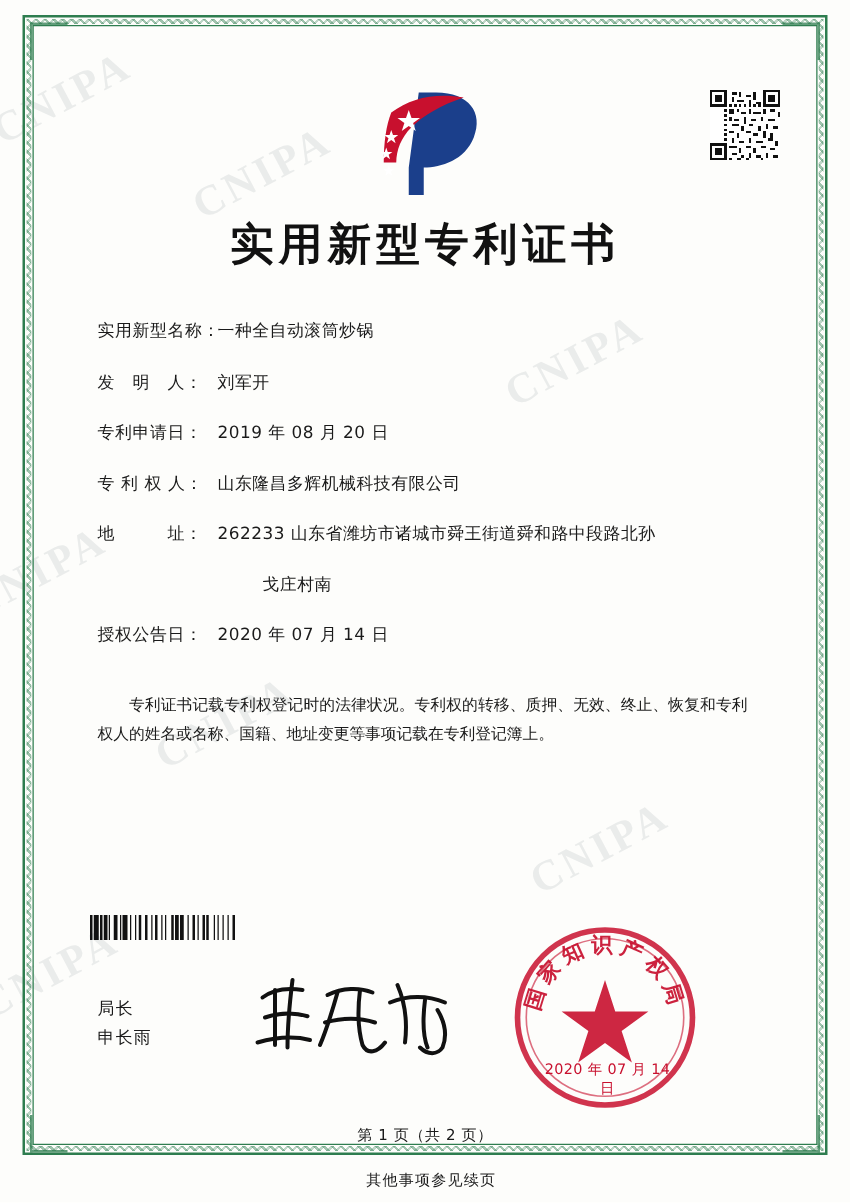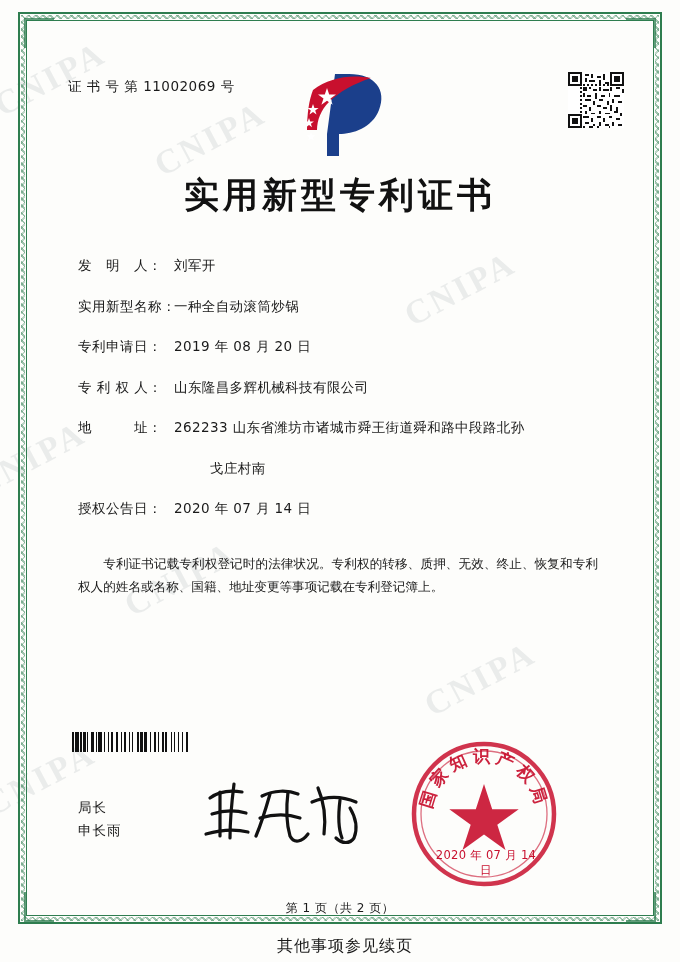--- a/index.html
+++ b/index.html
@@ -230,21 +230,21 @@
     left: 0; right: 0; top: 900px;
     text-align: center;
     font-size: 12px;
     color: #1a1a1a;
     letter-spacing: .5px;
   }
   .footer-note {
     position: absolute;
     left: 0; right: 14px; top: 936px;
     text-align: center;
-    font-size: 16px;
+    font-size: 12px;
     color: #1a1a1a;
     letter-spacing: 1px;
     margin-left: 24px;
   }
 </style>
 </head>
 <body>
 
 <div class="page">
 
@@ -257,21 +257,20 @@
   <div class="wm wm7">CNIPA</div>
 
   <div class="border-outer"></div>
   <div class="border-band"></div>
   <div class="border-inner"></div>
   <div class="corner tl"></div>
   <div class="corner tr"></div>
   <div class="corner bl"></div>
   <div class="corner br"></div>
 
-  <div class="cert-no">证 书 号 第 11002069 号</div>
 
   <div class="logo">
     <svg viewBox="0 0 110 92" width="110" height="92">
 
       <path d="M52 6 L66 6 C92 6 104 22 96 42 C89 60 70 66 56 66 L56 88 L44 88 L44 66 Z" fill="#1b3f8b"></path>
 
       <path d="M30 22 C46 10 66 6 88 10 C70 16 56 24 46 34 C38 42 34 52 34 62 L24 62 C24 46 26 32 30 22 Z" fill="#c8102e"></path>
 
       <g fill="#ffffff">
         <polygon points="44,20 46.2,26.4 53,26.4 47.5,30.4 49.6,36.8 44,32.8 38.4,36.8 40.5,30.4 35,26.4 41.8,26.4"></polygon>
@@ -378,27 +377,27 @@
           <rect x="21" y="28" width="1" height="1"></rect>
       </g>
     </svg>
   </div>
 
   <div class="doc-title">实用新型专利证书</div>
 
   <div class="fields">
 
     <div class="field-row">
+      <div class="field-label">实用新型名称：</div>
+      <div class="field-value">一种全自动滚筒炒锅</div>
+    </div>
+
+    <div class="field-row">
       <div class="field-label">发　明　人：</div>
       <div class="field-value">刘军开</div>
-    </div>
-
-    <div class="field-row">
-      <div class="field-label">实用新型名称：</div>
-      <div class="field-value">一种全自动滚筒炒锅</div>
     </div>
 
 
     <div class="field-row">
       <div class="field-label">专利申请日：</div>
       <div class="field-value">2019 年 08 月 20 日</div>
     </div>
 
     <div class="field-row">
       <div class="field-label">专 利 权 人：</div>

